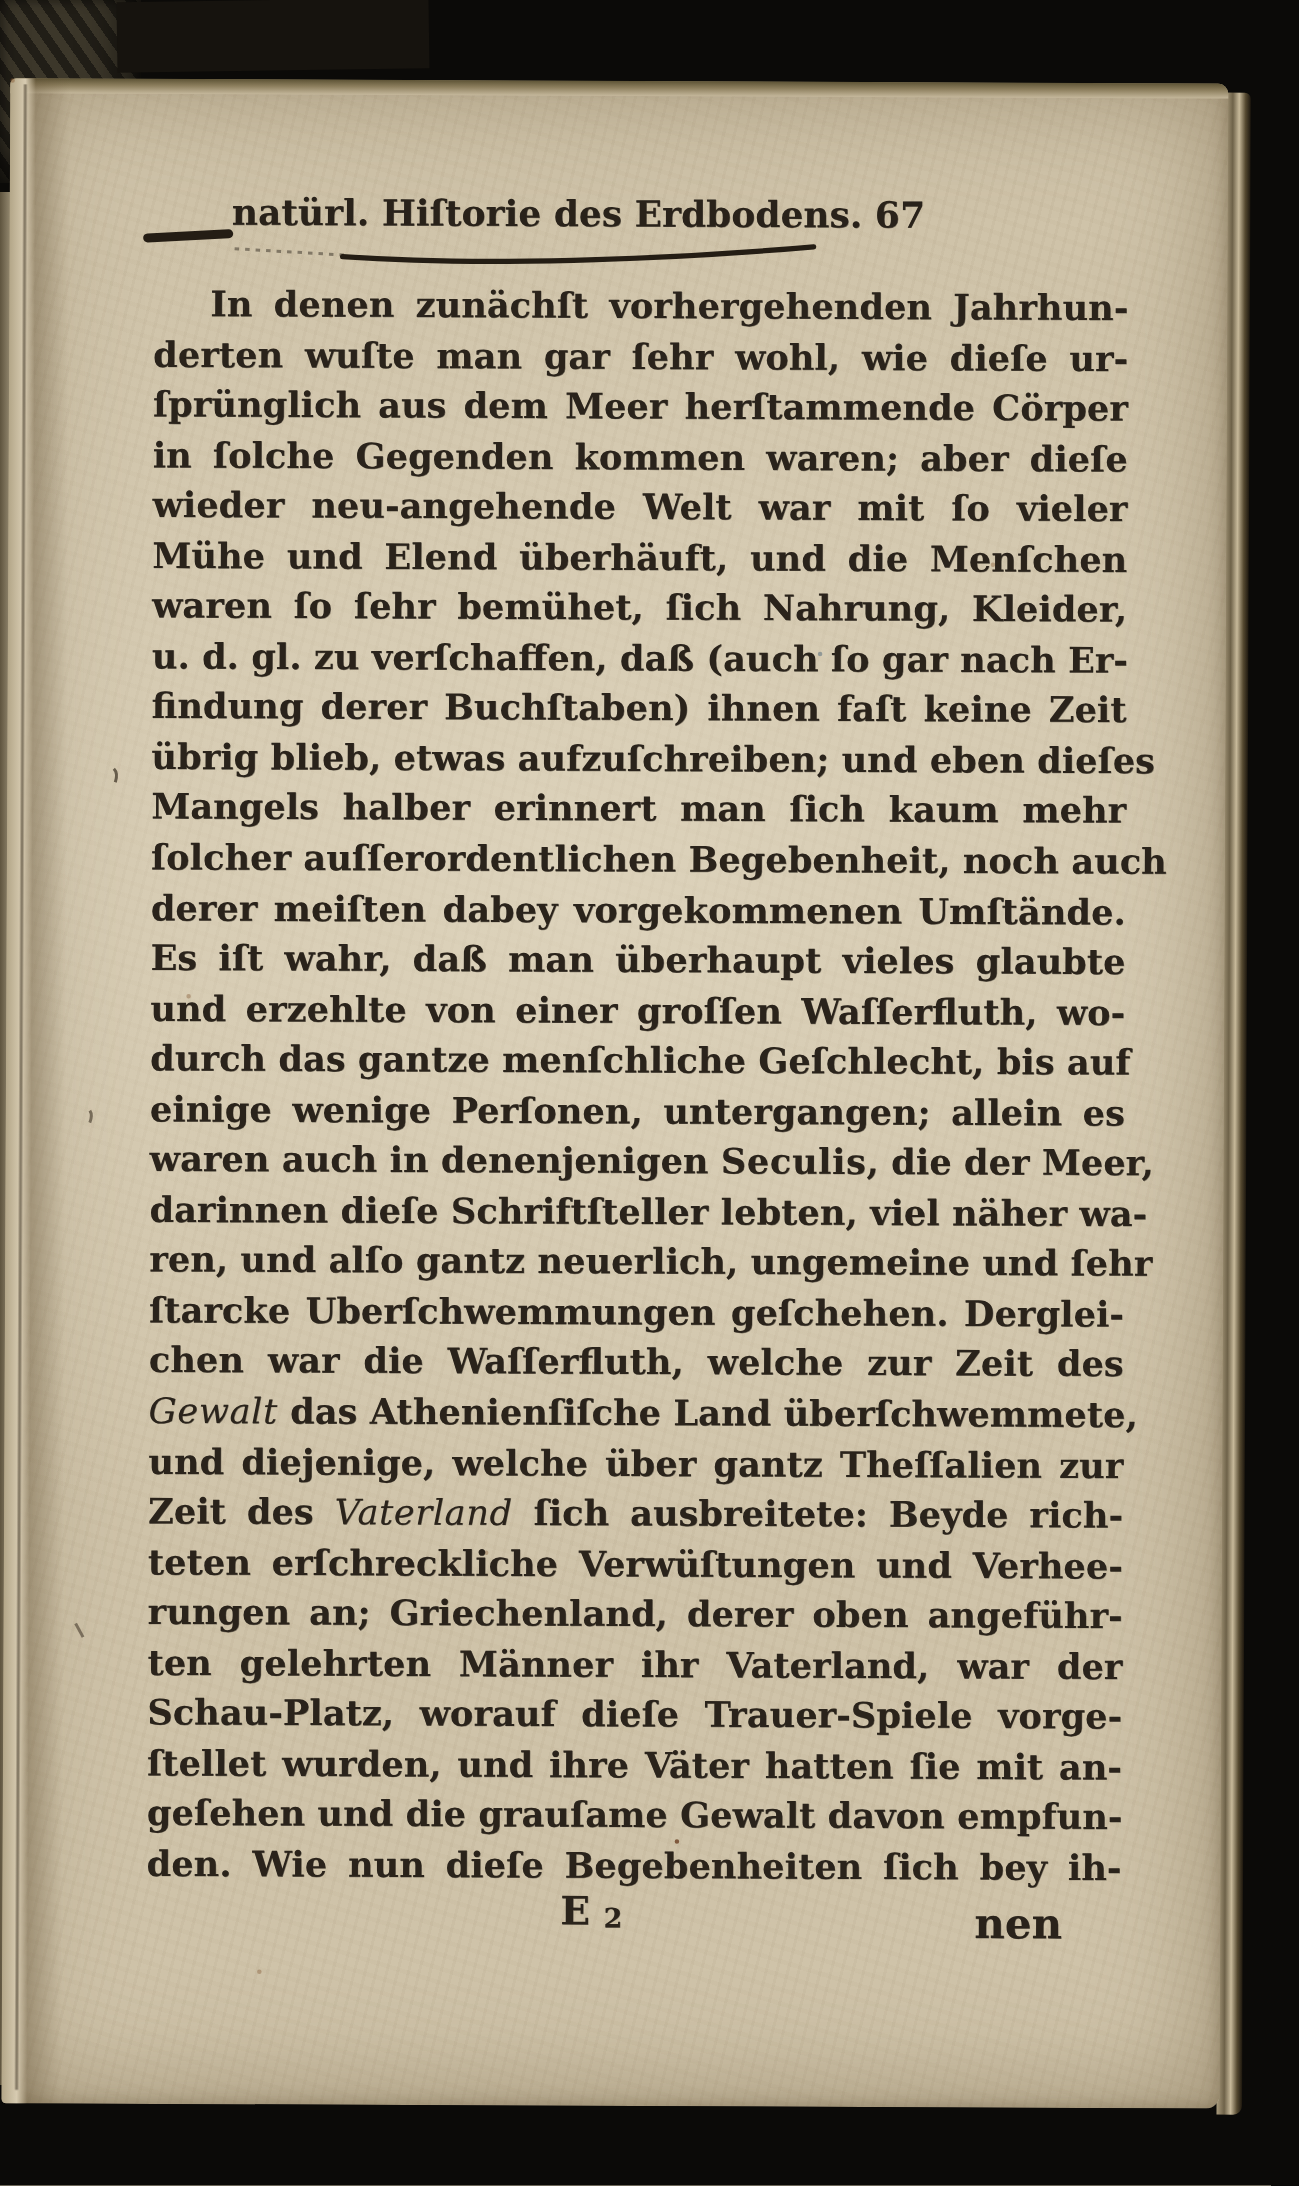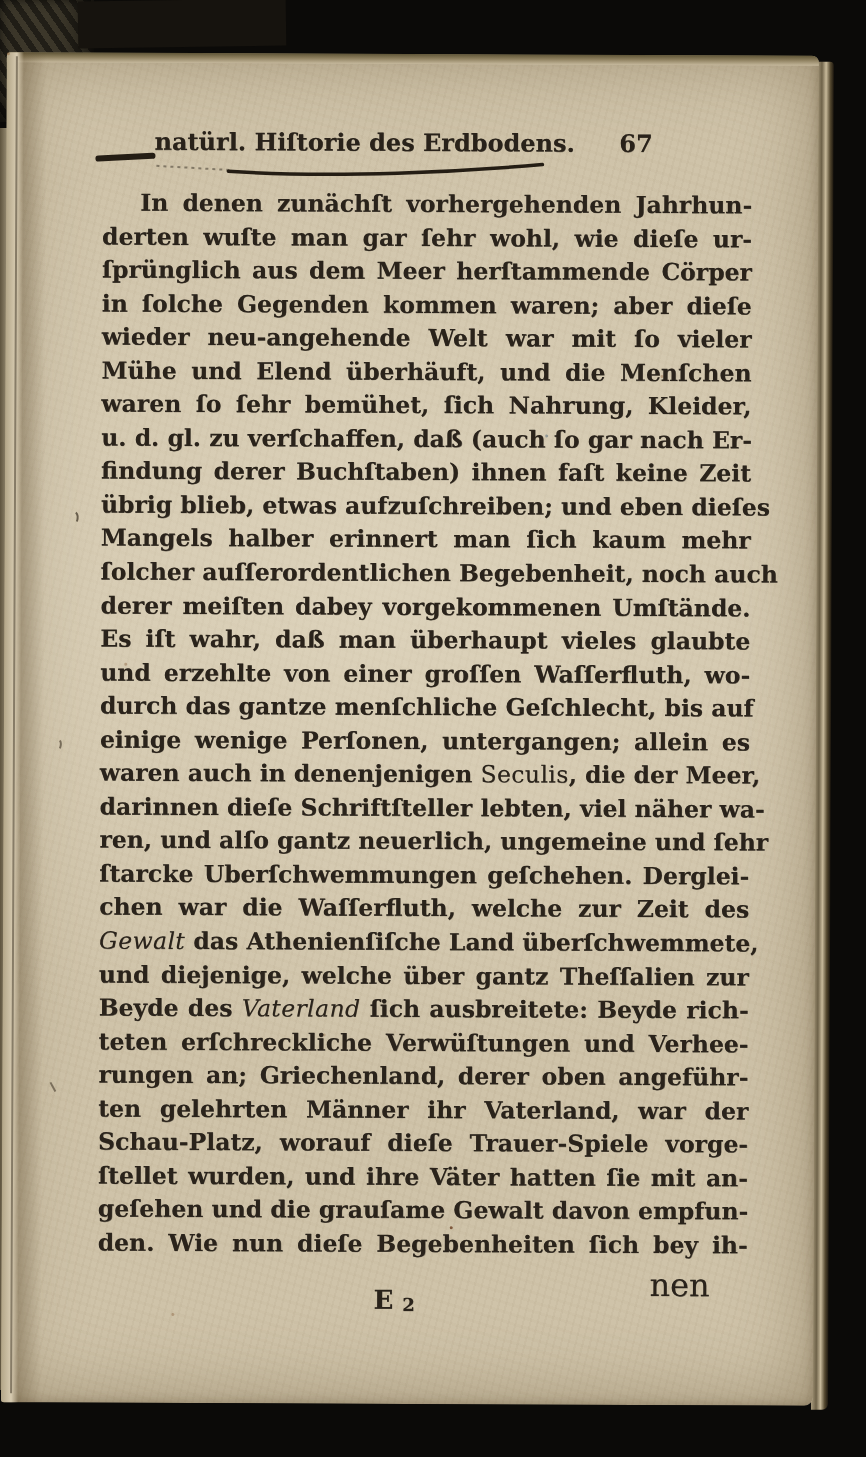--- a/index.html
+++ b/index.html
@@ -61,42 +61,42 @@
       700px 760px 0 rgba(150,100,60,.35),320px 980px 0 rgba(135,92,52,.35),
       580px 1120px 0 rgba(140,95,55,.4),170px 1260px 0 rgba(130,88,50,.4),
       448px 1172px 0 rgba(106,63,34,.8),540px 380px 0 rgba(90,112,128,.55);
   }
   .header{
     position:absolute;left:96px;top:74px;width:650px;
     font-weight:bold;font-size:24px;color:#29221a;white-space:nowrap;
     text-shadow:.3px .3px .4px rgba(42,35,27,.55);
   }
   .header-title{padding-left:52px;}
-  .header-page{margin-left:36px;}
+  .header-page{}
   .rules{position:absolute;left:0;top:0;pointer-events:none;}
   .body-text{
     position:absolute;left:96px;top:134px;width:650px;
     font-size:23.5px;font-weight:bold;color:#2a231b;
     text-shadow:.3px .3px .4px rgba(42,35,27,.5);
   }
   .line{
     height:33.55px;line-height:33.55px;
     text-align:justify;text-align-last:justify;-moz-text-align-last:justify;
     white-space:nowrap;
   }
   .line.indent{text-indent:38px;}
-  .latin{font-weight:normal;letter-spacing:.4px;}
+  .latin{font-weight:bold;letter-spacing:.4px;}
   .latin-italic{font-weight:normal;font-style:italic;letter-spacing:.4px;}
   .signature{
-    position:absolute;left:372px;top:1231px;font-weight:bold;font-size:26px;color:#2a231b;
+    position:absolute;left:372px;top:1206px;font-weight:bold;font-size:26px;color:#2a231b;
     text-shadow:.3px .3px .4px rgba(42,35,27,.5);
   }
   .signature .sig-num{font-size:18px;margin-left:9px;vertical-align:-2px;}
   .catchword{
-    position:absolute;left:648px;top:1211px;font-weight:normal;font-size:32px;color:#2a231b;
+    position:absolute;left:648px;top:1211px;font-weight:bold;font-size:28px;color:#2a231b;
     text-shadow:.3px .3px .4px rgba(42,35,27,.5);
   }
 </style>
 </head>
 <body>
 
 <div class="headband"></div>
 <div class="spine-block"></div>
 <div class="left-fold"></div>
 
@@ -140,21 +140,21 @@
         <div class="line"><span>und erzehlte von einer groſſen Waſſerfluth, wo-</span></div>
         <div class="line"><span>durch das gantze menſchliche Geſchlecht, bis auf</span></div>
         <div class="line"><span>einige wenige Perſonen, untergangen; allein es</span></div>
         <div class="line"><span>waren auch in denenjenigen </span><span class="latin">Seculis</span><span>, die der Meer,</span></div>
         <div class="line"><span>darinnen dieſe Schriftſteller lebten, viel näher wa-</span></div>
         <div class="line"><span>ren, und alſo gantz neuerlich, ungemeine und ſehr</span></div>
         <div class="line"><span>ſtarcke Uberſchwemmungen geſchehen. Derglei-</span></div>
         <div class="line"><span>chen war die Waſſerfluth, welche zur Zeit des</span></div>
         <div class="line"><span class="latin-italic">Gewalt</span><span> das Athenienſiſche Land überſchwemmete,</span></div>
         <div class="line"><span>und diejenige, welche über gantz Theſſalien zur</span></div>
-        <div class="line"><span>Beyde des </span><span class="latin-italic">Vaterland</span><span> ſich ausbreitete: Beyde rich-</span></div>
+        <div class="line"><span>Zeit des </span><span class="latin-italic">Vaterland</span><span> ſich ausbreitete: Beyde rich-</span></div>
         <div class="line"><span>teten erſchreckliche Verwüſtungen und Verhee-</span></div>
         <div class="line"><span>rungen an; Griechenland, derer oben angeführ-</span></div>
         <div class="line"><span>ten gelehrten Männer ihr Vaterland, war der</span></div>
         <div class="line"><span>Schau-Platz, worauf dieſe Trauer-Spiele vorge-</span></div>
         <div class="line"><span>ſtellet wurden, und ihre Väter hatten ſie mit an-</span></div>
         <div class="line"><span>geſehen und die grauſame Gewalt davon empfun-</span></div>
         <div class="line"><span>den. Wie nun dieſe Begebenheiten ſich bey ih-</span></div>
       </div>
 
     <div class="signature">

